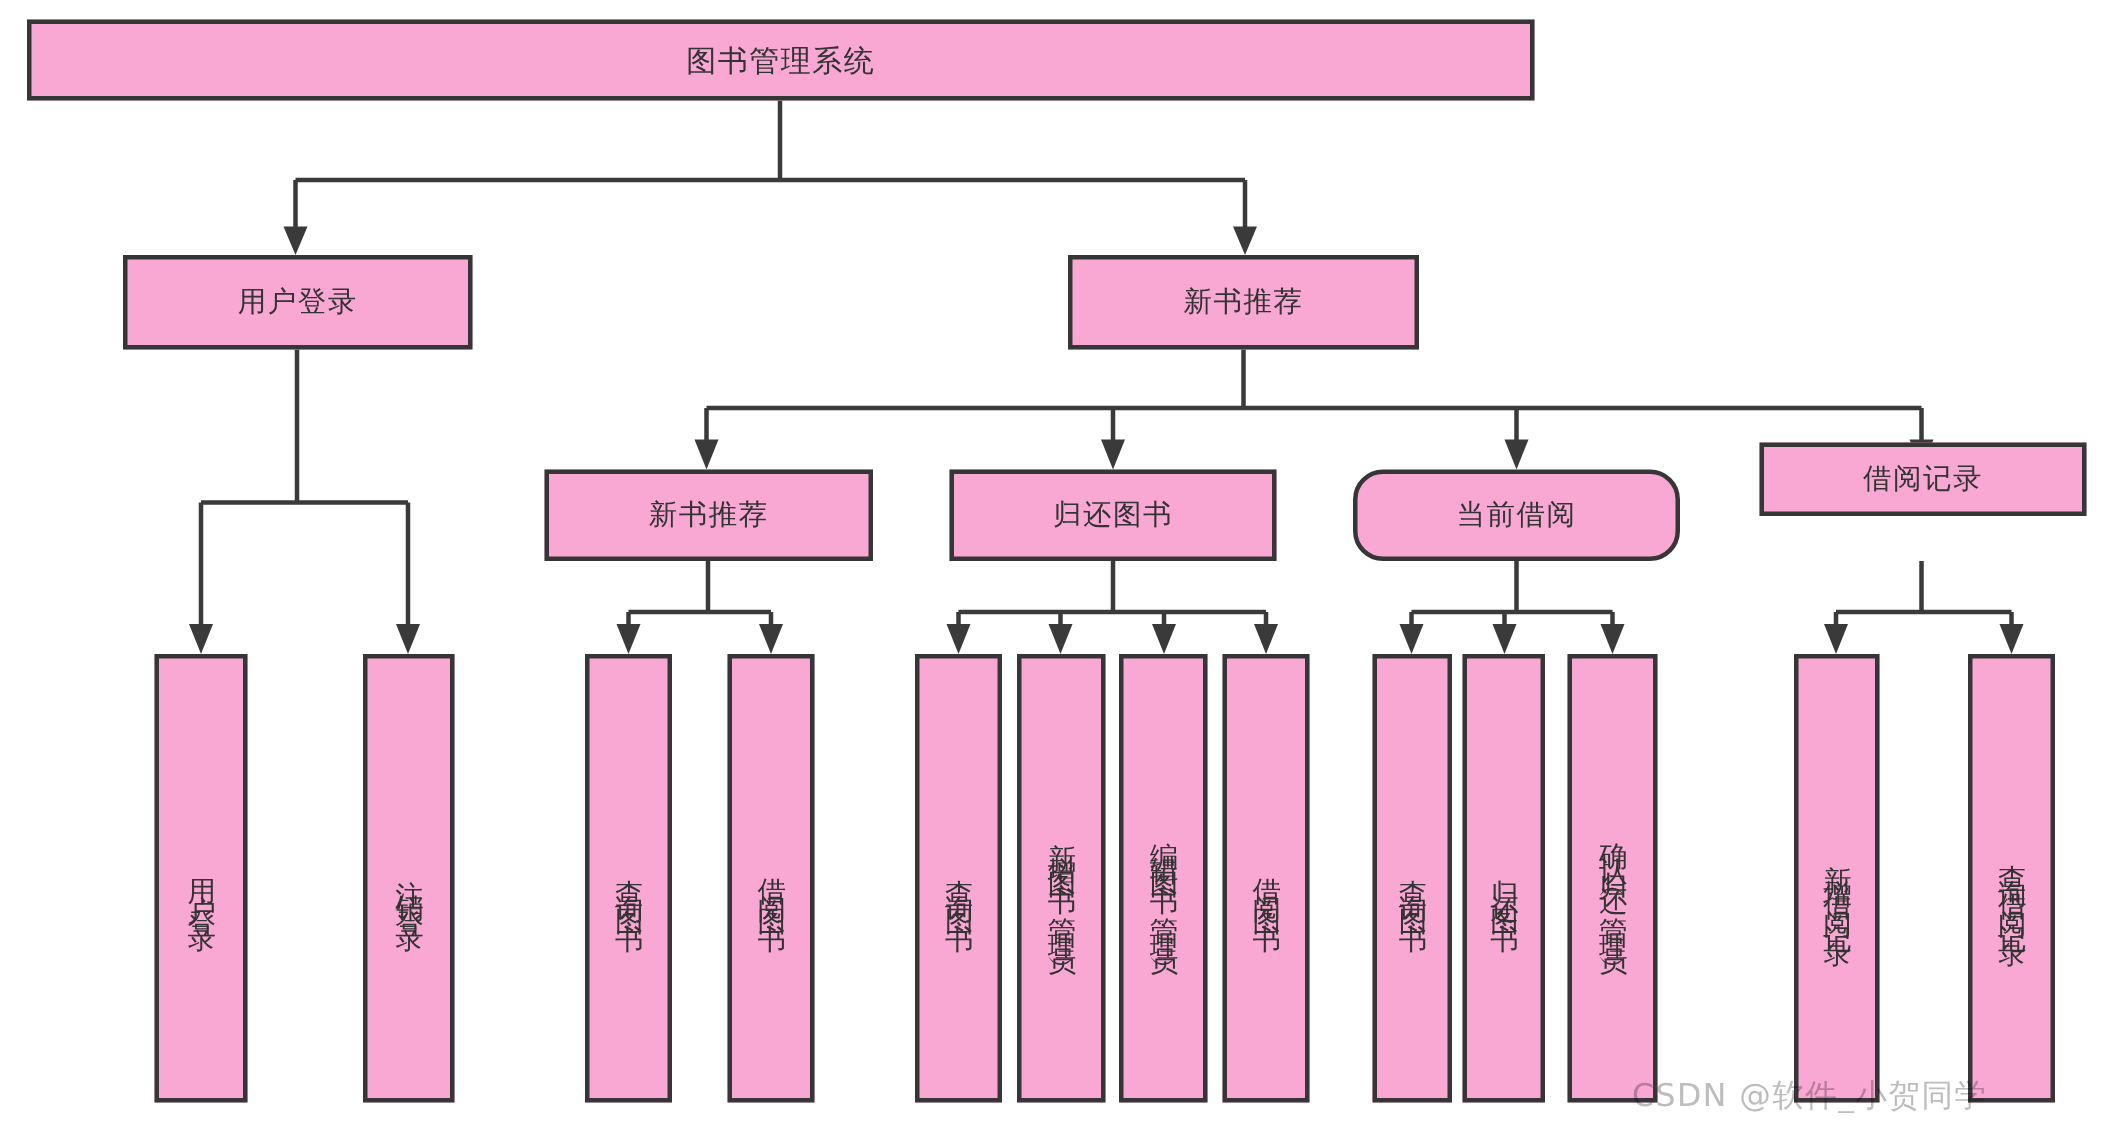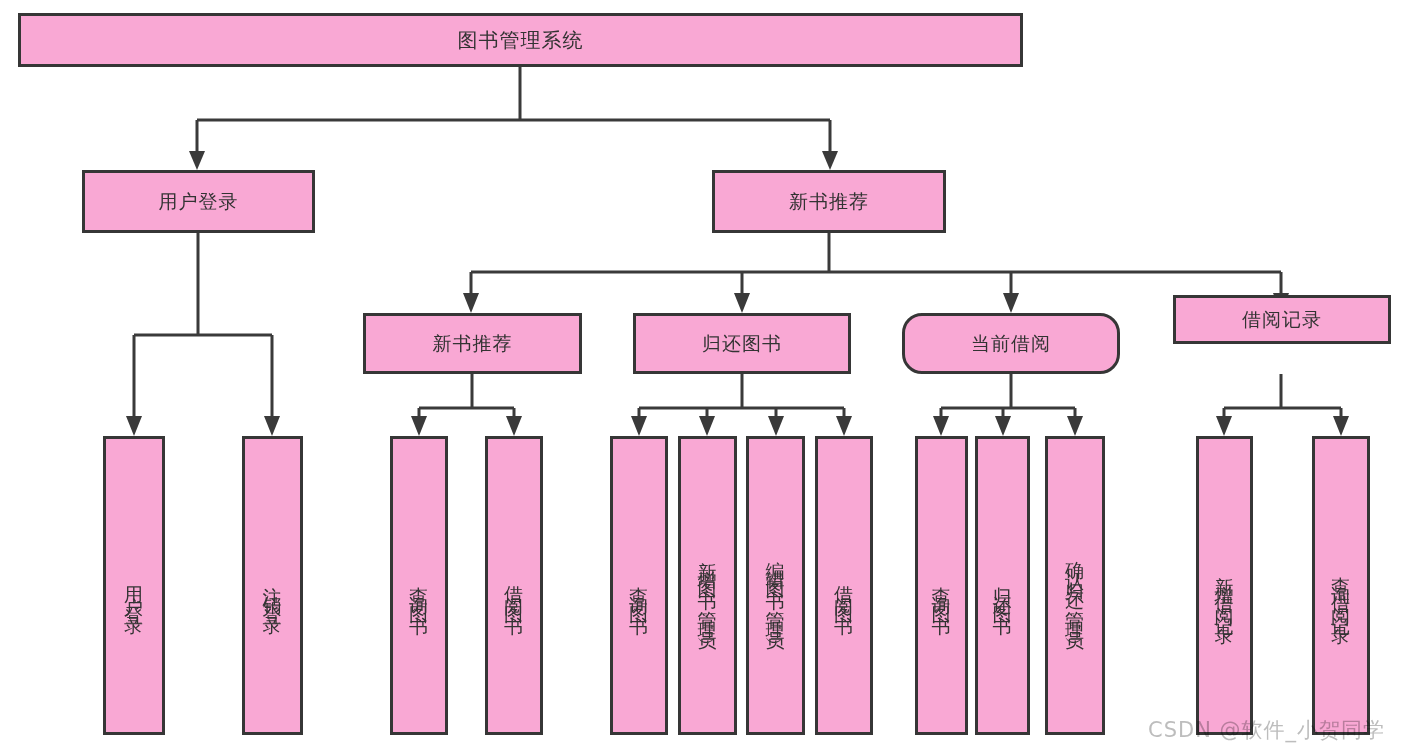--- a/index.html
+++ b/index.html
@@ -166,15 +166,15 @@
     <span>确认归还（管理员）</span>
   </div>
 
   <div class="box vbox" style="left:1196px;top:436px;width:57px;height:299px;">
     <span>新增借阅记录</span>
   </div>
   <div class="box vbox" style="left:1312px;top:436px;width:58px;height:299px;">
     <span>查询借阅记录</span>
   </div>
 
-  <div class="watermark" style="left:1148px;top:716px;">CSDN @软件_小贺同学</div>
+  <div class="watermark" style="left:1088px;top:716px;">CSDN @软件_小贺同学</div>
 
 </div>
 
 </body></html>

